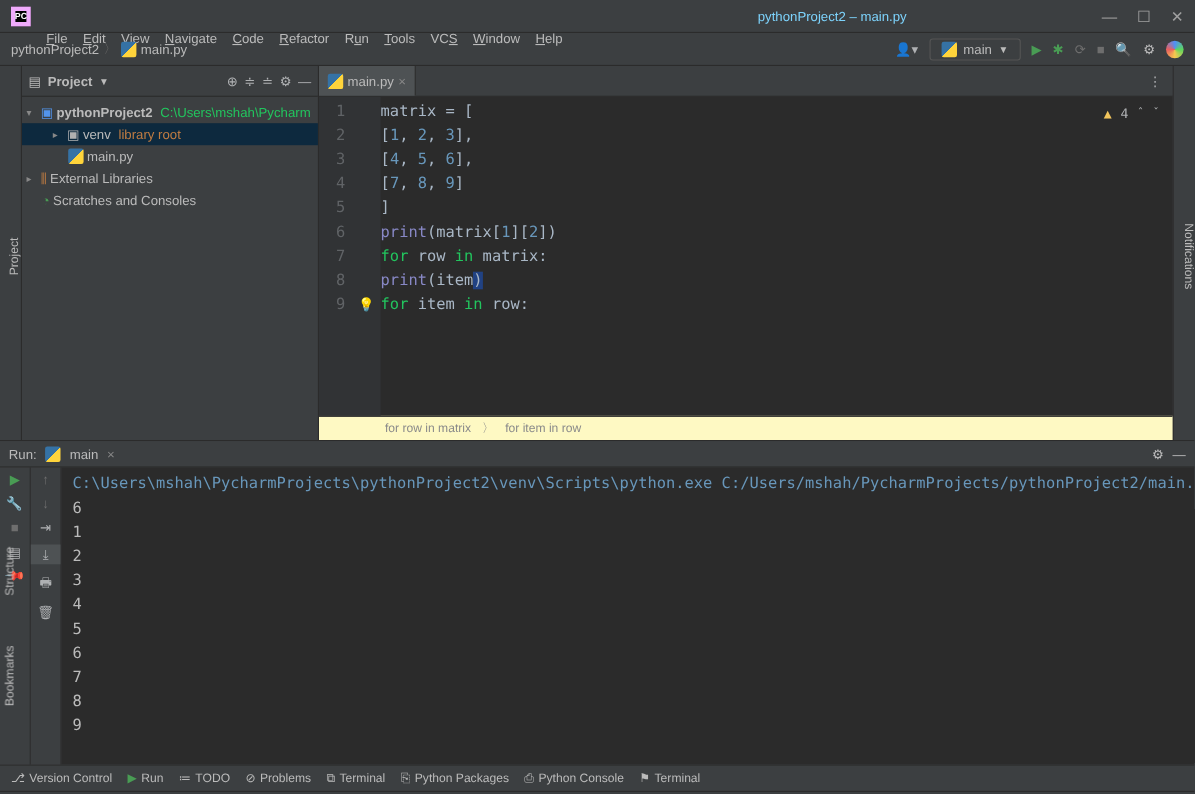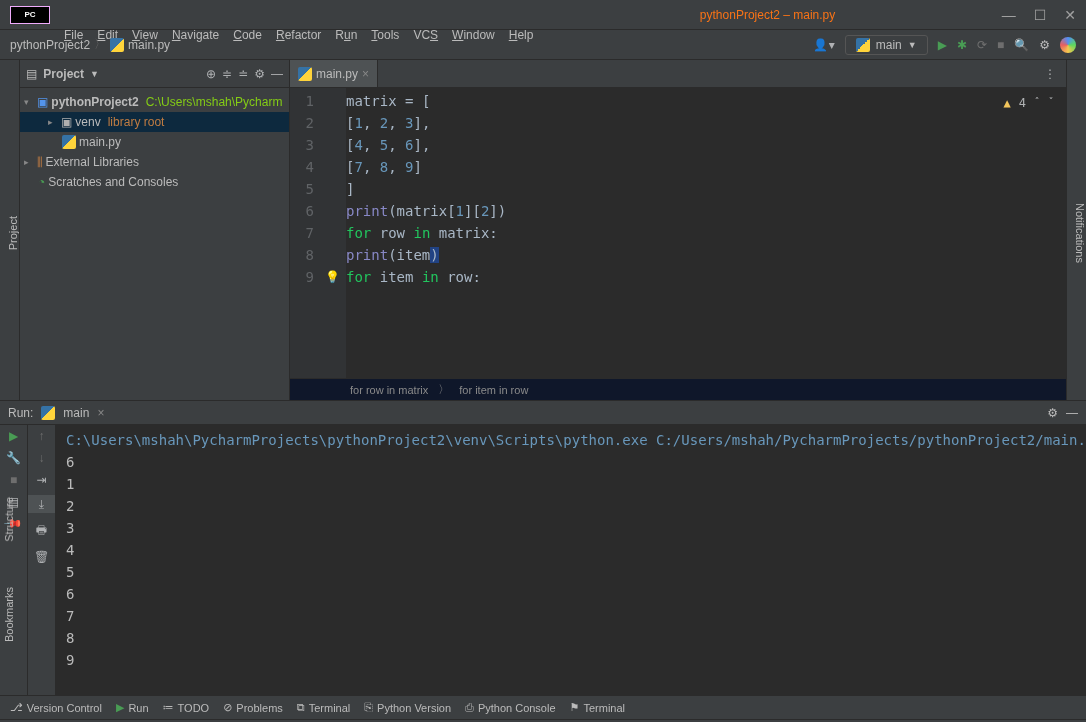--- a/index.html
+++ b/index.html
@@ -1,22 +1,22 @@
 <!DOCTYPE html>
 <html><head>
 <meta charset="utf-8">
 <style>
   * { margin:0; padding:0; box-sizing:border-box; }
   body { width:1086px; height:722px; background:#3c3f41; font-family:"Segoe UI",Arial,sans-serif; font-size:12px; color:#bbbbbb; overflow:hidden; }
   .titlebar { height:30px; background:#3c3f41; display:flex; align-items:center; padding:0 10px; border-bottom:1px solid #2b2b2b; }
-  .logo { width:40px; height:18px; background:#000; border:1px solid #f0abfc; display:flex; align-items:center; justify-content:center; color:#fff; font-size:8px; font-weight:bold; margin-right:14px; }
+  .logo { width:18px; height:18px; background:#000; border:4px solid #f0abfc; display:flex; align-items:center; justify-content:center; color:#fff; font-size:8px; font-weight:bold; margin-right:14px; }
   .menu { display:flex; gap:14px;margin-top:41px; }
   .menu span { cursor:default; }
   .menu u { text-decoration:underline; }
-  .title-center { flex:1; text-align:center; color:#f97316; }
+  .title-center { flex:1; text-align:center; color:#7dd3fc; }
   .winctl { display:flex; gap:18px; font-size:14px; color:#a0a0a0; }
   .navbar { height:30px; background:#3c3f41; display:flex; align-items:center; padding:0 10px; border-bottom:1px solid #2b2b2b; }
   .crumb { display:flex; align-items:center; gap:4px; }
   .crumb .sep { color:#666; }
   .navbar-right { margin-left:auto; display:flex; align-items:center; gap:10px; }
   .config-combo { display:flex; align-items:center; gap:6px; border:1px solid #555; padding:2px 10px; border-radius:3px; }
   .run-icon { color:#499c54; }
   .bug-icon { color:#499c54; }
   .colorwheel { width:16px; height:16px; background:conic-gradient(#4f8ff7,#5dd65d,#f7c84f,#e85f5f,#4f8ff7); border-radius:50%; }
   .main { display:flex; height:340px; }
@@ -39,21 +39,21 @@
   .gutter-nums { width:30px; background:#313335; color:#606366; text-align:right; padding:2px 6px 0 0; }
   .gutter-icons { width:26px; background:#313335; padding-top:2px; }
   .gutter-icons div { height:22px; display:flex; align-items:center; justify-content:center; }
   .codebody { padding:2px 0 0 0; color:#a9b7c6; }
   .kw { color:#22c55e; }
   .fn { color:#8888c6; }
   .num { color:#6897bb; }
   .op { color:#a9b7c6; }
   .inspect { position:absolute; top:4px; right:12px; display:flex; align-items:center; gap:8px; color:#afb1b3; font-size:12px; }
   .warn { color:#f2c55c; }
-  .breadcrumb-bar { height:22px; background:#0f172a; border-top:1px solid #2b2b2b; display:flex; align-items:center; padding-left:60px; gap:10px; color:#8a8a8a; font-size:11px; }
+  .breadcrumb-bar { height:22px; background:#fef9c3; border-top:1px solid #2b2b2b; display:flex; align-items:center; padding-left:60px; gap:10px; color:#8a8a8a; font-size:11px; }
   .sidebar-right { width:20px; background:#3c3f41; border-left:1px solid #2b2b2b; writing-mode:vertical-rl; display:flex; flex-direction:column; align-items:center; padding-top:6px; }
   .sidebar-right .tab { font-size:11px; }
   .runpanel { border-top:1px solid #2b2b2b; }
   .run-head { height:24px; display:flex; align-items:center; padding:0 8px; gap:8px; background:#3c3f41; border-bottom:1px solid #2b2b2b; }
   .run-head .spacer { flex:1; }
   .run-body { display:flex; height:270px; background:#2b2b2b; }
   .run-gutter1,.run-gutter2 { width:28px; background:#3c3f41; border-right:1px solid #2b2b2b; display:flex; flex-direction:column; align-items:center; padding-top:4px; gap:8px; }
   .run-gutter2.active div:nth-child(4){ background:#4e5254; width:100%; display:flex; justify-content:center; padding:2px 0;}
   .console { flex:1; font-family:Consolas,monospace; font-size:14px; line-height:22px; padding:4px 10px; color:#bbbbbb; white-space:pre; overflow:hidden; }
   .toolwindow-bar { height:24px; background:#3c3f41; border-top:1px solid #2b2b2b; display:flex; align-items:center; gap:14px; padding:0 10px; font-size:11px; }
@@ -132,21 +132,21 @@
       <span class="ico">≑</span>
       <span class="ico">≐</span>
       <span class="ico">⚙</span>
       <span class="ico">—</span>
     </div>
     <div class="tree">
       <div class="tree-row">
         <span class="chev">▾</span>
         <span style="color:#5394ec;">▣</span>
         <span style="font-weight:bold;">pythonProject2</span>
-        <span style="color:#84cc16;margin-left:4px;">C:\Users\mshah\Pycharm</span>
+        <span style="color:#22c55e;margin-left:4px;">C:\Users\mshah\Pycharm</span>
       </div>
       <div class="tree-row sel" style="padding-left:28px;">
         <span class="chev">▸</span>
         <span class="folder">▣</span>
         <span>venv</span>
         <span style="color:#c07c42;margin-left:4px;">library root</span>
       </div>
       <div class="tree-row" style="padding-left:42px;">
         <span class="pyfile-ico"></span>
         <span>main.py</span>
@@ -287,21 +287,21 @@
   <div class="item">
       <span>⊘</span>
       <span>Problems</span>
     </div>
   <div class="item">
       <span>⧉</span>
       <span>Terminal</span>
     </div>
   <div class="item">
       <span>⎘</span>
-      <span>Python Version</span>
+      <span>Python Packages</span>
     </div>
   <div class="item">
       <span>⎙</span>
       <span>Python Console</span>
     </div>
   <div class="item">
       <span>⚑</span>
       <span>Terminal</span>
     </div>
 </div>

